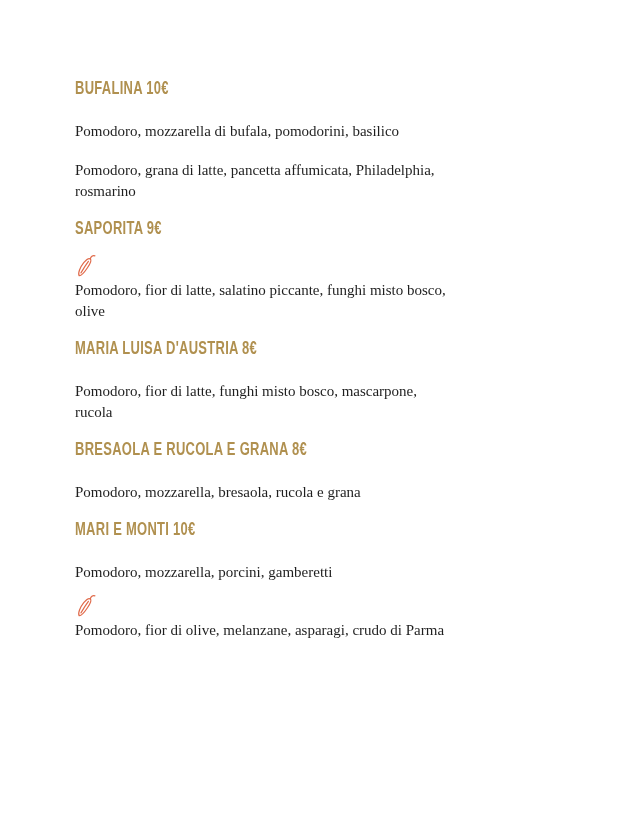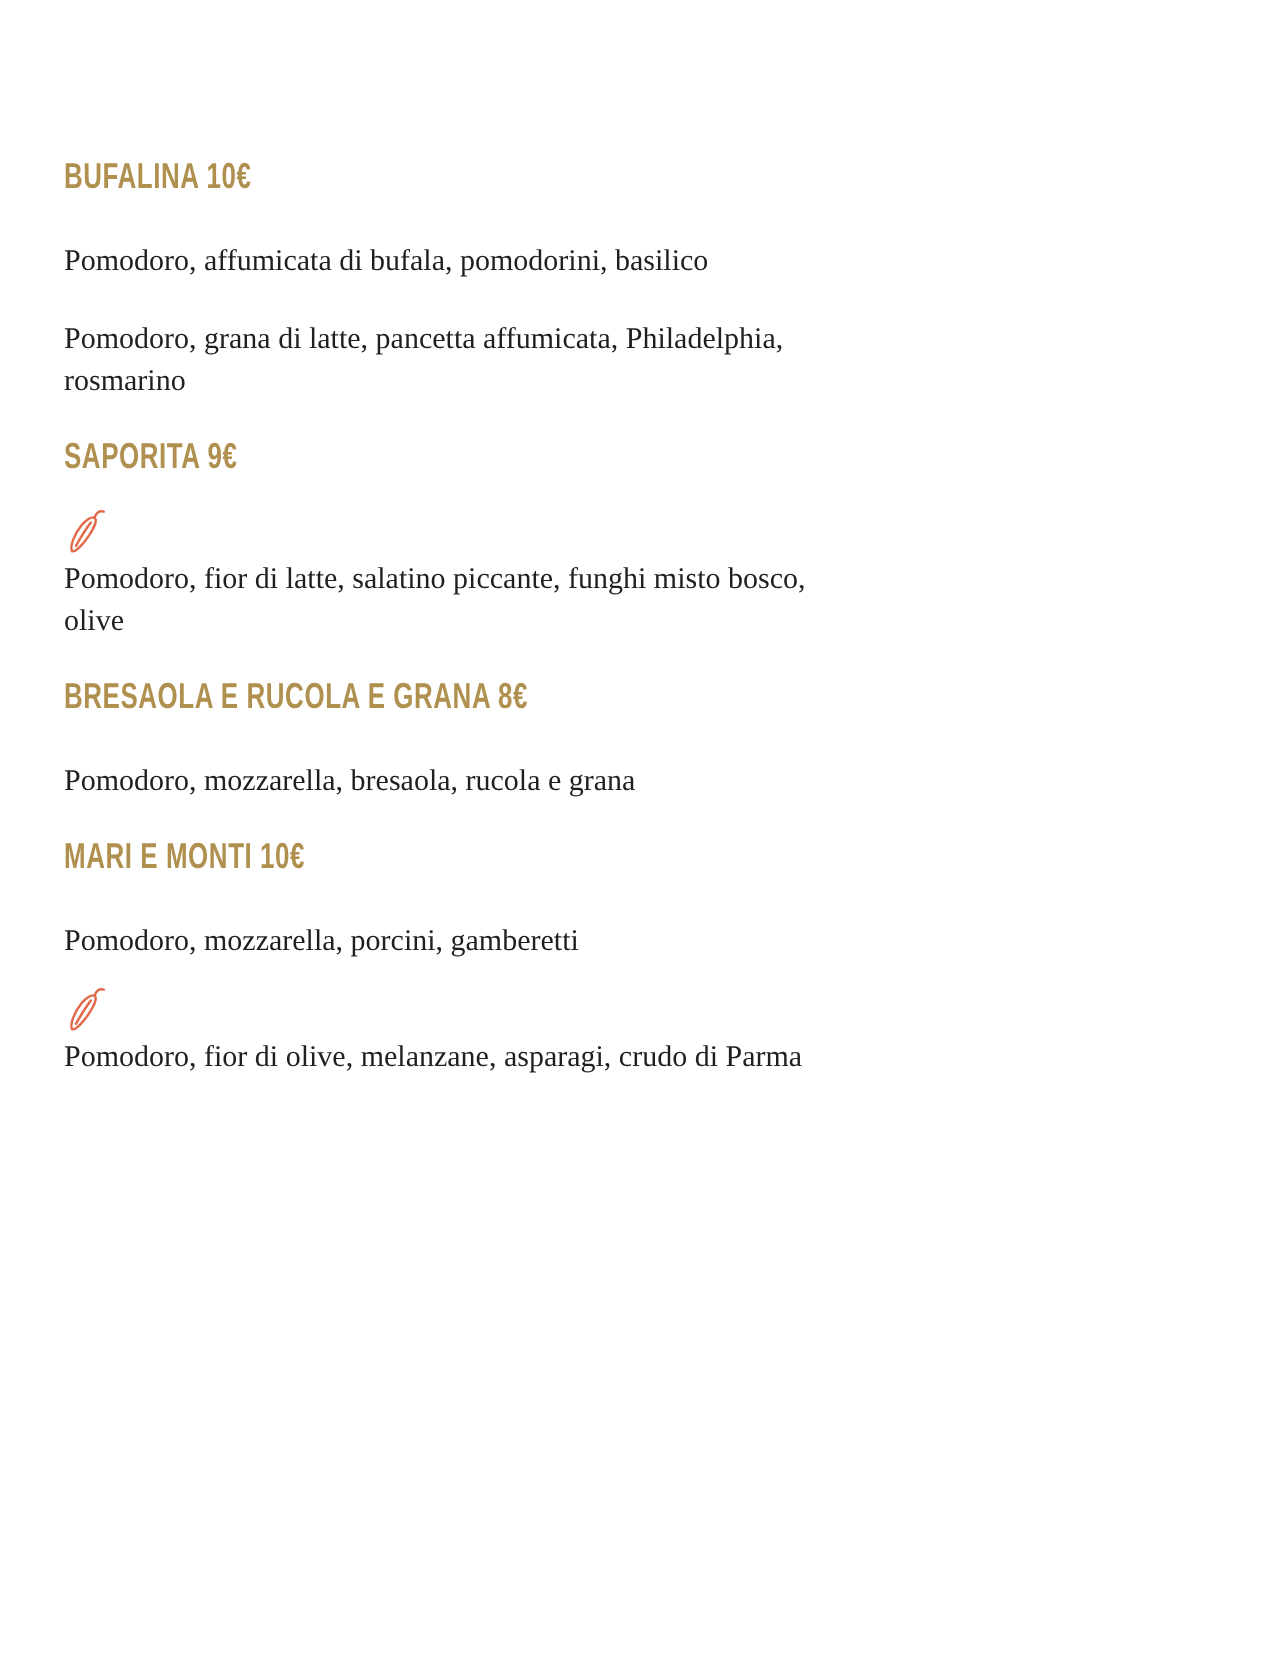--- a/index.html
+++ b/index.html
@@ -11,21 +11,21 @@
   html,body{margin:0;padding:0;}
   body{background:var(--page-bg);}
   .page{
     width:640px;
     height:828px;
     background:var(--page-bg);
     overflow:hidden;
     box-sizing:border-box;
   }
   .menu{
-    padding:80px 55px 0 32px;
+    padding:80px 55px 0 75px;
   }
   .menu-item{margin:0;}
   .item-title{
     margin:0 0 24px 0;
     height:17px;
     font-family:"Liberation Sans",sans-serif;
     font-size:18px;
     line-height:17px;
     font-weight:700;
     color:var(--heading-color);
@@ -55,21 +55,21 @@
   }
 </style>
 </head>
 <body>
 
 <main class="page">
   <div id="menu" class="menu">
   <section class="menu-item">
     <h3 class="item-title"><span class="condensed">BUFALINA 10€</span></h3>
 
-    <p class="item-desc">Pomodoro, affumicata di bufala, pomodorini, basilico</p>
+    <p class="item-desc">Pomodoro, mozzarella di bufala, pomodorini, basilico</p>
   </section>
 
   <section class="menu-item">
 
     <p class="item-desc">Pomodoro, grana di latte, pancetta affumicata, Philadelphia,
 rosmarino</p>
   </section>
 
   <section class="menu-item">
     <h3 class="item-title"><span class="condensed">SAPORITA 9€</span></h3>
@@ -77,20 +77,26 @@
       <svg viewBox="0 0 24 28" width="24" height="26" fill="none" stroke="currentColor" stroke-width="1.3" stroke-linecap="round" stroke-linejoin="round">
         <path d="M3.5 25.5 C2 23 4.5 16.5 8.5 11.5 C11 8.5 14.2 6.4 15.6 7.5 C17 8.6 15.5 12.5 12.5 17 C9.5 21.5 5.5 25.8 3.5 25.5 Z"></path>
         <path d="M5.5 22.5 C7.5 19 10.5 14 13.5 10"></path>
         <path d="M15.6 7.5 C16 5 18 3.4 20.5 4.1"></path>
       </svg>
     </div>
     <p class="item-desc">Pomodoro, fior di latte, salatino piccante, funghi misto bosco,
 olive</p>
   </section>
 
+  <section class="menu-item">
+    <h3 class="item-title"><span class="condensed">MARIA LUISA D'AUSTRIA 8€</span></h3>
+
+    <p class="item-desc">Pomodoro, fior di latte, funghi misto bosco, mascarpone,
+rucola</p>
+  </section>
 
   <section class="menu-item">
     <h3 class="item-title"><span class="condensed">BRESAOLA E RUCOLA E GRANA 8€</span></h3>
 
     <p class="item-desc">Pomodoro, mozzarella, bresaola, rucola e grana</p>
   </section>
 
   <section class="menu-item">
     <h3 class="item-title"><span class="condensed">MARI E MONTI 10€</span></h3>
 

